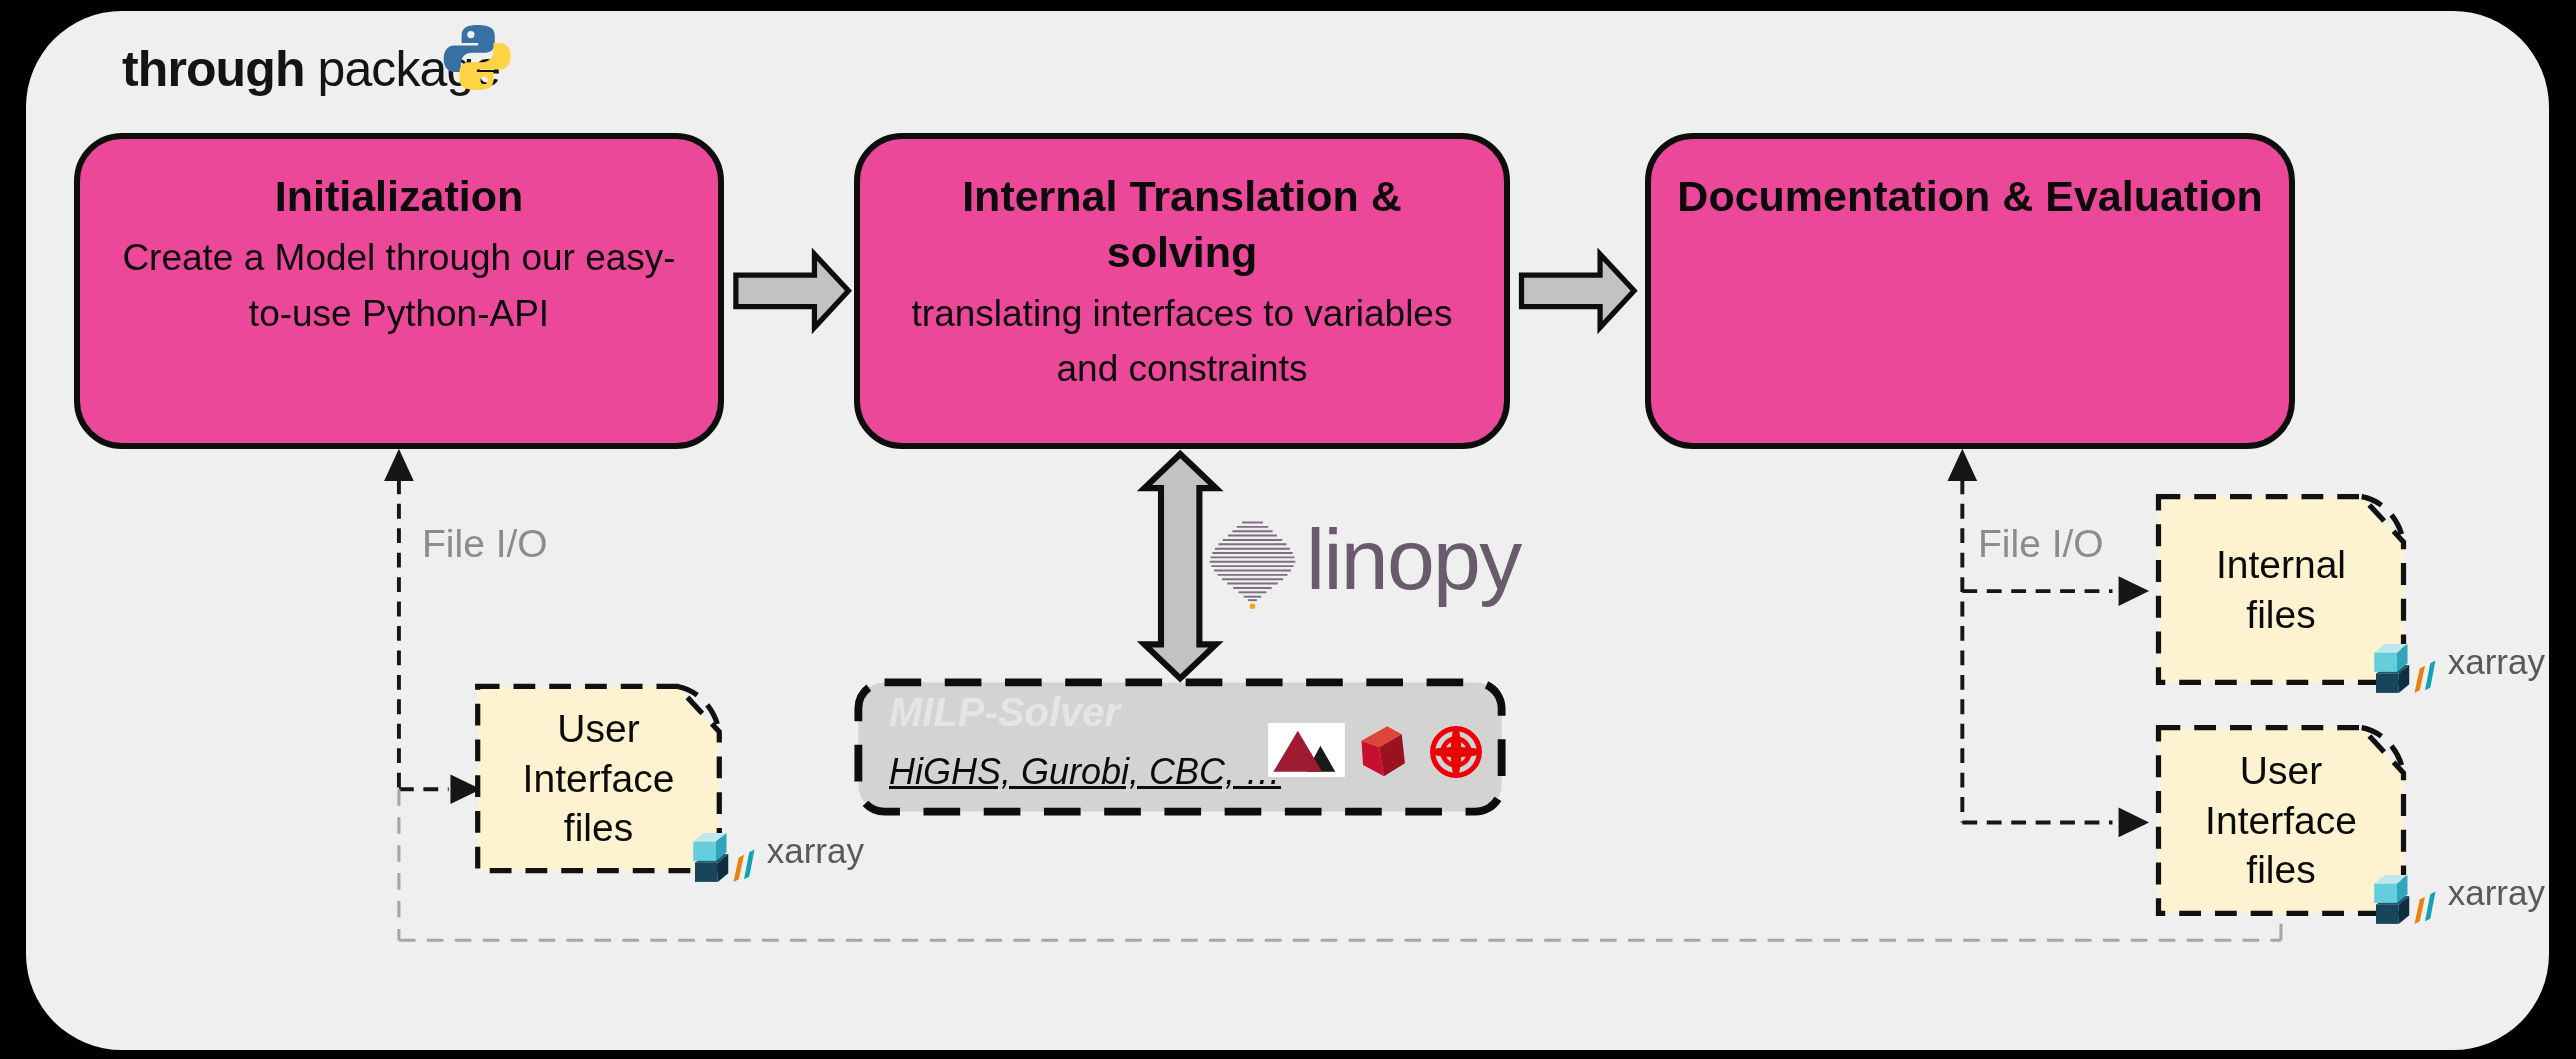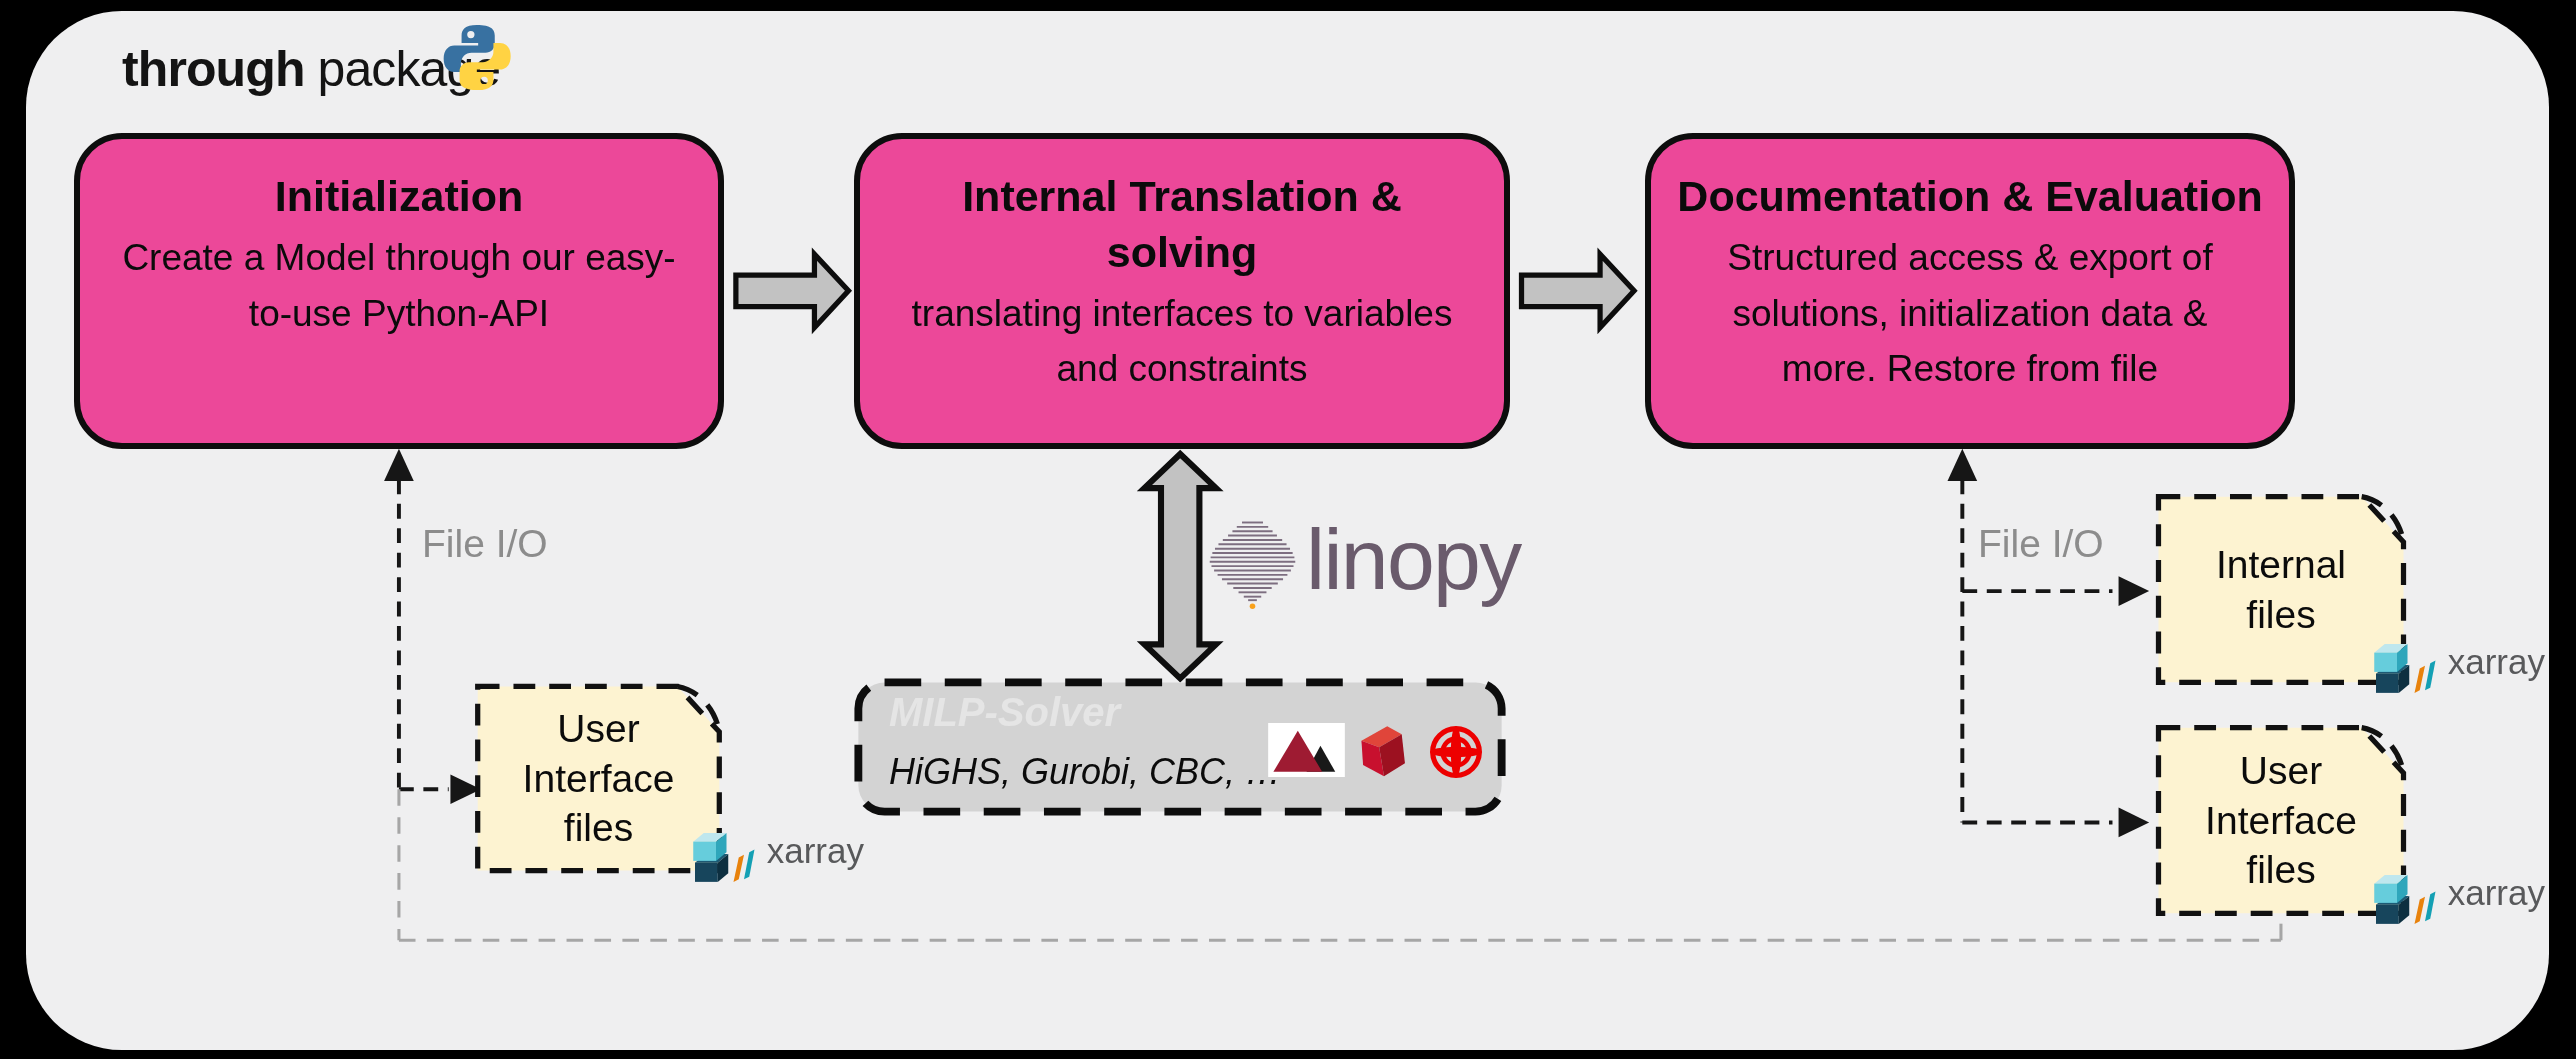--- a/index.html
+++ b/index.html
@@ -19,21 +19,21 @@
          text-align:center;color:#0b0b0b;}
   .stage-1{left:74px;width:650px;}
   .stage-2{left:854px;width:656px;}
   .stage-3{left:1645px;width:650px;}
   .stage-title{font-size:43px;font-weight:bold;line-height:1.3;margin:30px 26px 5.2px;}
   .stage-body{font-size:37px;line-height:1.5;margin:0 42px;}
 
   .milp{position:absolute;left:854px;top:678px;width:652px;height:138px;}
   .milp-title{position:absolute;left:35px;top:12.2px;font-size:40px;font-weight:bold;
               font-style:italic;color:#e5e5e5;}
-  .milp-solvers{position:absolute;left:35px;top:73px;font-size:36px;font-style:italic;color:#0b0b0b;}
+  .milp-solvers{position:absolute;left:35px;top:73px;font-size:36px;font-style:italic;color:#0b0b0b;text-decoration:underline;}
   .solver-logo{position:absolute;top:45px;}
 
   .linopy-icon{position:absolute;left:1208px;top:519px;width:89px;height:96px;}
   .linopy-text{position:absolute;left:1306px;top:510px;font-size:86px;color:#6a5b6c;
                letter-spacing:-1.7px;font-weight:400;}
 
   .muted{color:#8c8c8c;}
   .fileio-left{position:absolute;left:422px;top:522px;font-size:39px;}
   .fileio-right{position:absolute;left:1978px;top:522px;font-size:39px;}
   .restore-label{position:absolute;left:1589px;top:955px;width:611px;text-align:center;font-size:39px;}
@@ -98,21 +98,20 @@
   <div class="stage stage-1">
     <div class="stage-title">Initialization</div>
     <div class="stage-body">Create a Model through our easy-to-use Python-API</div>
   </div>
   <div class="stage stage-2">
     <div class="stage-title">Internal Translation &amp; solving</div>
     <div class="stage-body">translating interfaces to variables and constraints</div>
   </div>
   <div class="stage stage-3">
     <div class="stage-title">Documentation &amp; Evaluation</div>
-    <div class="stage-body">Structured access &amp; export of solutions, initialization data &amp; more. Restore from file</div>
   </div>
 
   <svg class="linopy-icon" viewBox="0 0 100 110">
     <g stroke="#7d6e80" stroke-width="2.2">
       <line x1="38" y1="4" x2="62" y2="4"></line>
         <line x1="32" y1="9" x2="68" y2="9"></line>
       <line x1="27" y1="14" x2="73" y2="14"></line>
         <line x1="22" y1="19" x2="78" y2="19"></line>
       <line x1="16" y1="24" x2="84" y2="24"></line>
         <line x1="11" y1="29" x2="89" y2="29"></line>

